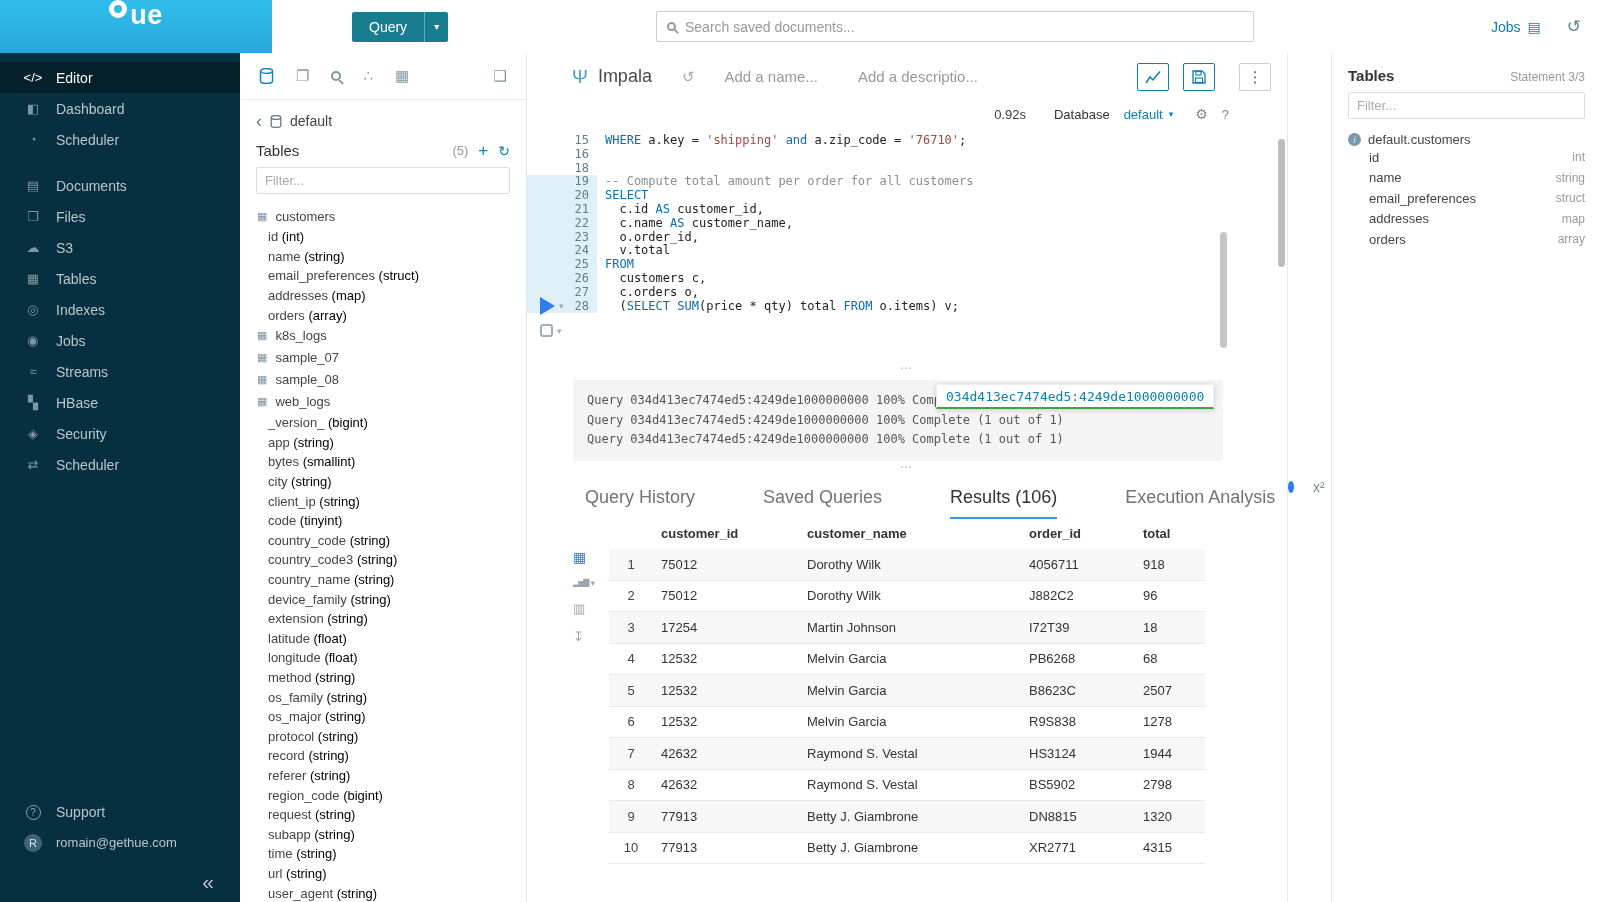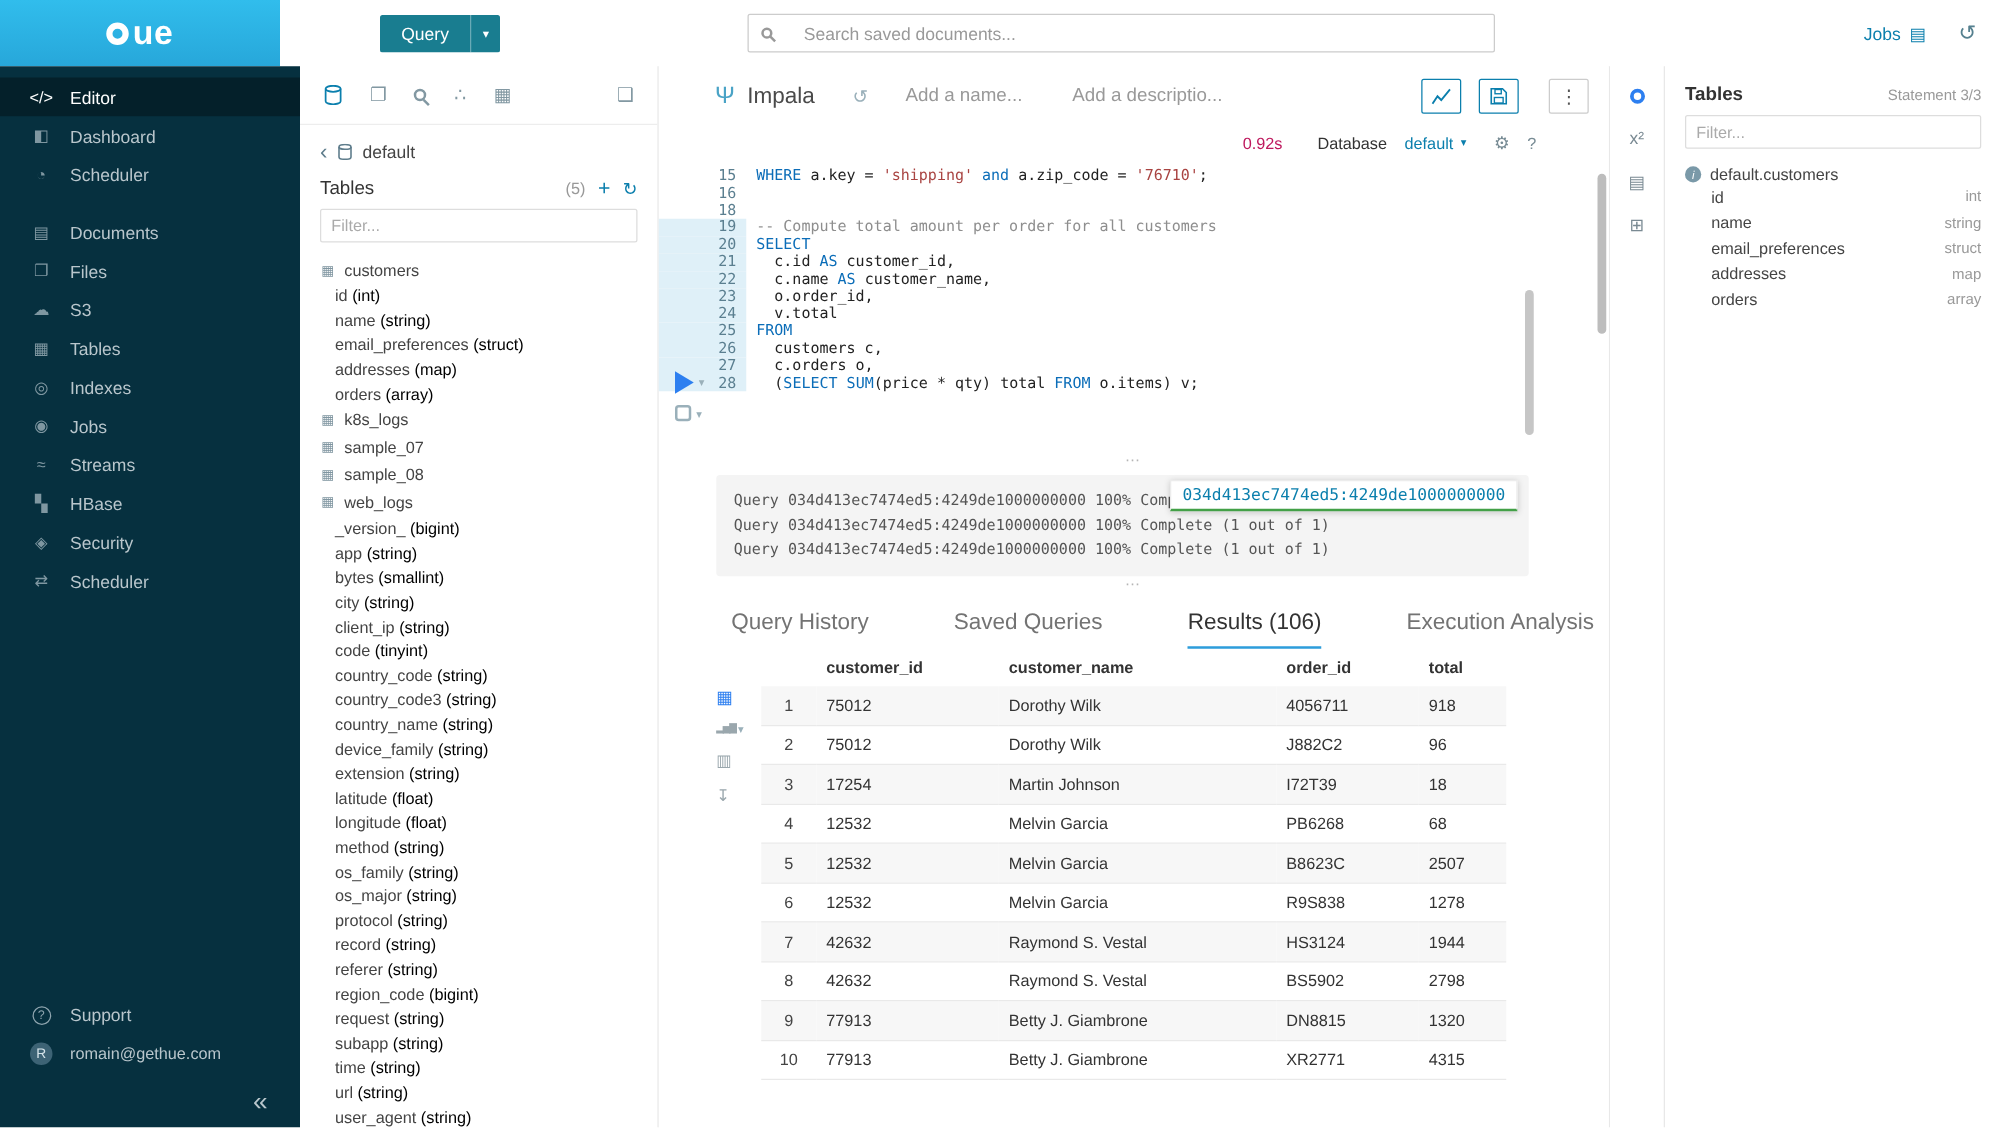--- a/index.html
+++ b/index.html
@@ -1,27 +1,27 @@
 <!DOCTYPE html>
 <html><head>
 <meta charset="utf-8">
 <style>
   *{box-sizing:border-box;margin:0;padding:0}
   html,body{width:1601px;height:902px;overflow:hidden;background:#fff;
     font-family:"Liberation Sans",sans-serif;color:#333}
   
   .topbar{height:53px;display:flex;background:#fff}
-  .logo{width:224px;background:linear-gradient(180deg,#31bdec,#27a7da);display:flex;align-items:center;justify-content:center;cursor:pointer}
+  .logo{width:272px;background:linear-gradient(180deg,#31bdec,#27a7da);display:flex;align-items:flex-start;justify-content:center;cursor:pointer}
   .logo-ring{width:18px;height:18px;border:5px solid #fff;border-radius:50%;margin-right:3px}
   .logo-text{color:#fff;font-size:27px;font-weight:bold;letter-spacing:.5px}
   .topbar-main{flex:1;display:flex;align-items:center;position:relative;padding:0 20px}
   .query-group{margin-left:60px;display:flex;border-radius:2px;overflow:hidden;cursor:pointer}
   .query-main{background:#197d90;color:#fff;font-size:14px;padding:7px 17px}
   .query-caret{background:#197d90;color:#fff;padding:7px 9px;border-left:1px solid rgba(255,255,255,.35);font-size:10px;display:flex;align-items:center}
-  .search-box{position:absolute;left:374px;width:598px;height:31px;border:1px solid #ccc;border-radius:2px;display:flex;align-items:center;padding:0 10px;gap:25px;background:#fff}
+  .search-box{position:absolute;left:384px;width:598px;height:31px;border:1px solid #ccc;border-radius:2px;display:flex;align-items:center;padding:0 10px;gap:9px;background:#fff}
   .mag{width:9px;height:9px;border:2px solid #999;border-radius:50%;position:relative;flex-shrink:0}
   .mag::after{content:"";position:absolute;width:6px;height:2px;background:#999;transform:rotate(45deg);right:-5px;bottom:-3px}
   .search-input{border:none;outline:none;flex:1;font-size:14px;font-family:"Liberation Sans",sans-serif;color:#444}
   .search-input::placeholder{color:#999}
   .topbar-right{margin-left:auto;display:flex;align-items:center;gap:26px}
   .jobs-link{color:#0b7fad;font-size:14px;display:flex;align-items:center;gap:7px;cursor:pointer}
   .jobs-icon{font-size:14px}
   .tb-history{color:#55808f;font-size:17px;cursor:pointer}
   
   .layout{display:flex;height:849px}
@@ -65,21 +65,21 @@
   .editor-header{height:47px;display:flex;align-items:center;padding:0 16px 0 45px;flex-shrink:0}
   .impala-icon{color:#4aa3c6;font-size:19px;margin-right:10px}
   .engine-name{font-size:18px;color:#4a4a4a;margin-right:30px}
   .header-history{color:#9ab0ba;font-size:15px;margin-right:30px;cursor:pointer}
   .name-ph{color:#999;font-size:15px;margin-right:40px;cursor:text}
   .desc-ph{color:#999;font-size:15px;cursor:text}
   .header-actions{margin-left:auto;display:flex;align-items:center;gap:14px}
   .icon-btn{width:32px;height:28px;border:1px solid #0b7fad;border-radius:2px;display:flex;align-items:center;justify-content:center;cursor:pointer;background:#fff}
   .icon-btn.gray{border-color:#ccc;color:#555;font-size:15px;margin-left:10px}
   .editor-meta{height:28px;display:flex;align-items:center;justify-content:flex-end;gap:14px;padding-right:58px;font-size:13px;flex-shrink:0}
-  .meta-duration{color:#be185d}
+  .meta-duration{color:#404040}
   .meta-db-label{color:#333;margin-left:14px}
   .meta-db-value{color:#0b7fad;cursor:pointer}
   .meta-caret{color:#0b7fad;font-size:9px;margin-left:-8px;cursor:pointer}
   .meta-gear{color:#778b94;font-size:14px;cursor:pointer;margin-left:8px}
   .meta-help{color:#778b94;font-size:13px;cursor:pointer}
   .code-area{position:relative;margin-top:6px;min-height:200px;flex-shrink:0}
   .code-row{display:flex;height:13.8px;line-height:13.8px;font-family:"DejaVu Sans Mono",monospace;font-size:12px}
   .gutter-cell{width:70px;text-align:right;padding-right:8px;color:#5b7f90;flex-shrink:0}
   .code-row.hl .gutter-cell{background:#dff0f8}
   .code-cell{white-space:pre;padding-left:8px;color:#222}
@@ -106,21 +106,21 @@
   .rail-row{display:flex;align-items:center;gap:2px}
   .rail-chart{font-size:8px;letter-spacing:-1px}
   .result-table{flex:1;margin-right:82px;border-collapse:collapse;font-size:13px;table-layout:fixed;align-self:flex-start;width:calc(100% - 118px)}
   .result-table th{font-weight:bold;color:#333;text-align:left;height:30px;padding:0 8px;vertical-align:middle}
   .result-table td{height:31.5px;padding:0 8px;border-bottom:1px solid #e9e9e9;color:#333;vertical-align:middle}
   .result-table .num-col{width:44px;text-align:center;color:#444}
   .result-table col.c-id{width:146px}.result-table col.c-name{width:222px}.result-table col.c-order{width:114px}
   .result-table tbody tr:nth-child(odd){background:#f7f7f7}
   .result-table tbody tr{cursor:pointer}
   
-  .right-strip{width:44px;border-left:1px solid #e8e8e8;display:flex;flex-direction:column;align-items:center;padding-top:18px;gap:19px;flex-shrink:0;background:#fff}
+  .right-strip{width:44px;border-left:1px solid #e8e8e8;display:flex;flex-direction:row;align-items:center;padding-top:18px;gap:19px;flex-shrink:0;background:#fff}
   .ring{width:12px;height:12px;border:3px solid #2d7ff0;border-radius:50%;cursor:pointer}
   .strip-icon{color:#7a8a93;font-size:14px;cursor:pointer}
   .right-assist{width:270px;border-left:1px solid #e8e8e8;padding:14px 16px;flex-shrink:0;background:#fff}
   .ra-head{display:flex;align-items:baseline}
   .ra-title{font-size:15px;font-weight:bold;color:#333;flex:1}
   .ra-statement{font-size:12px;color:#999}
   .ra-filter{margin-top:8px}
   .ra-table-row{display:flex;align-items:center;gap:7px;margin-top:13px;font-size:13px;color:#444}
   .info-badge{width:13px;height:13px;border-radius:50%;background:#7a99a8;color:#fff;font-size:9px;font-style:italic;display:inline-flex;align-items:center;justify-content:center;flex-shrink:0}
   .rcol-row{display:flex;align-items:center;height:20.5px;padding-left:21px;cursor:pointer}

